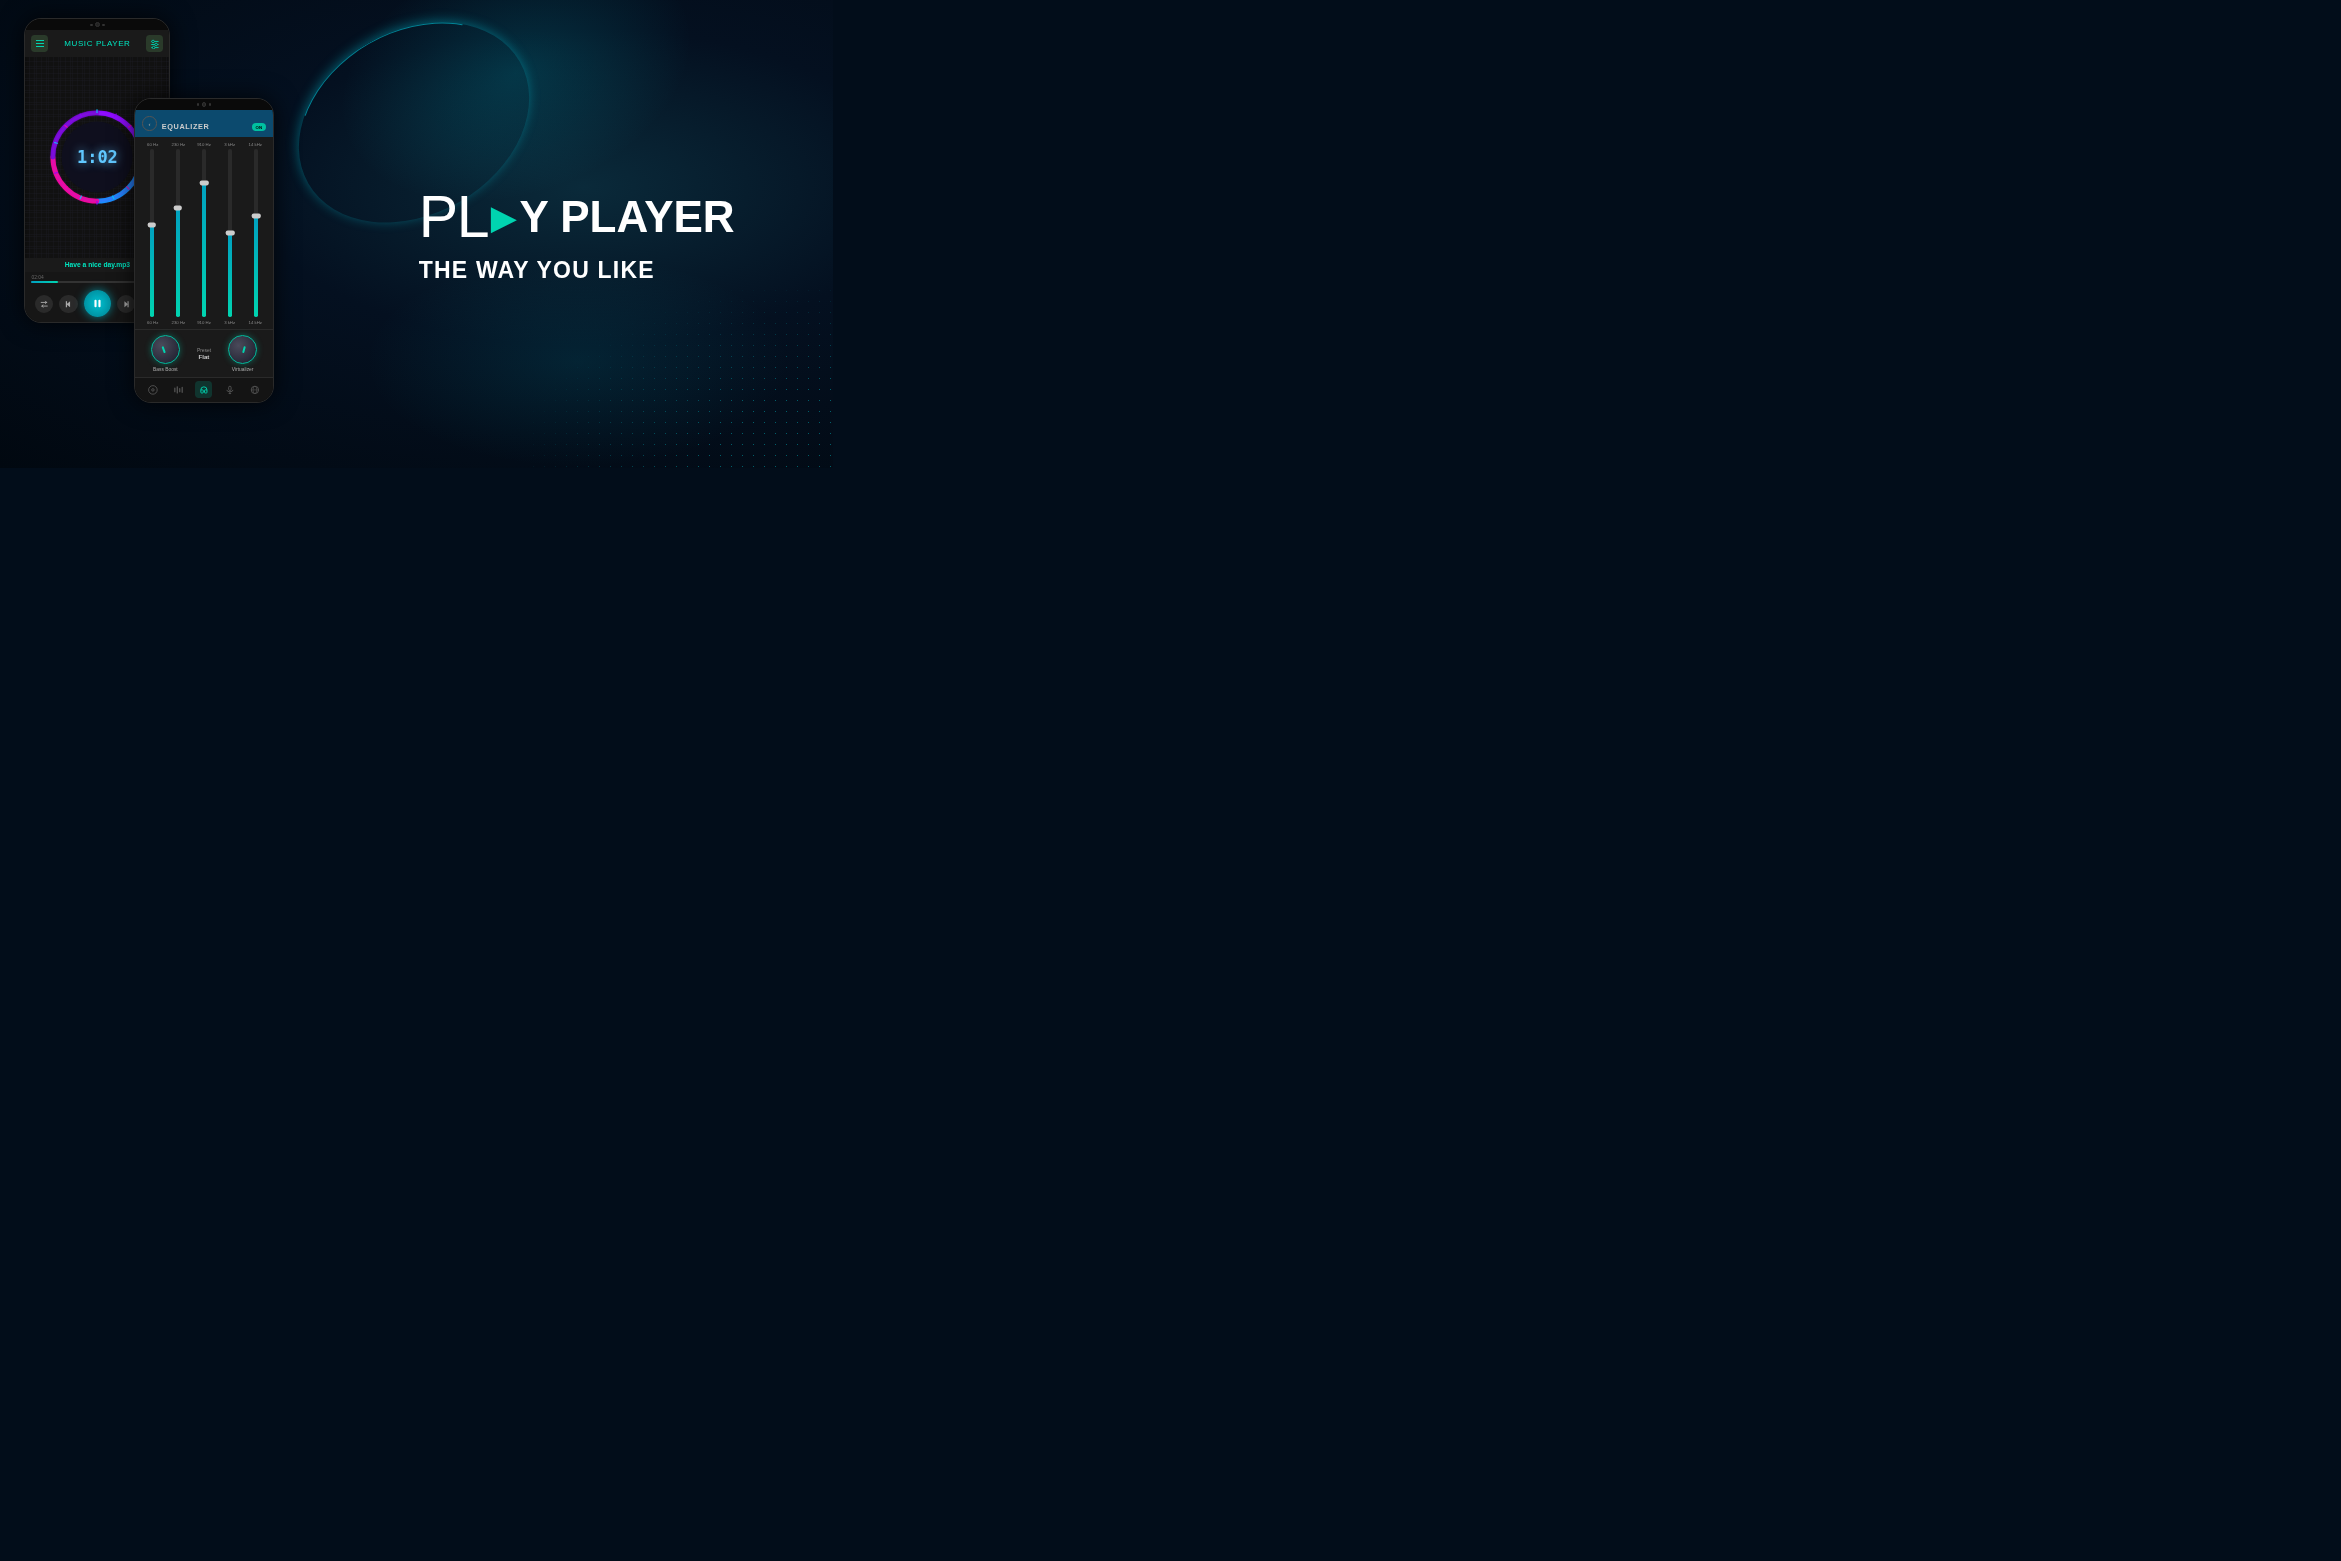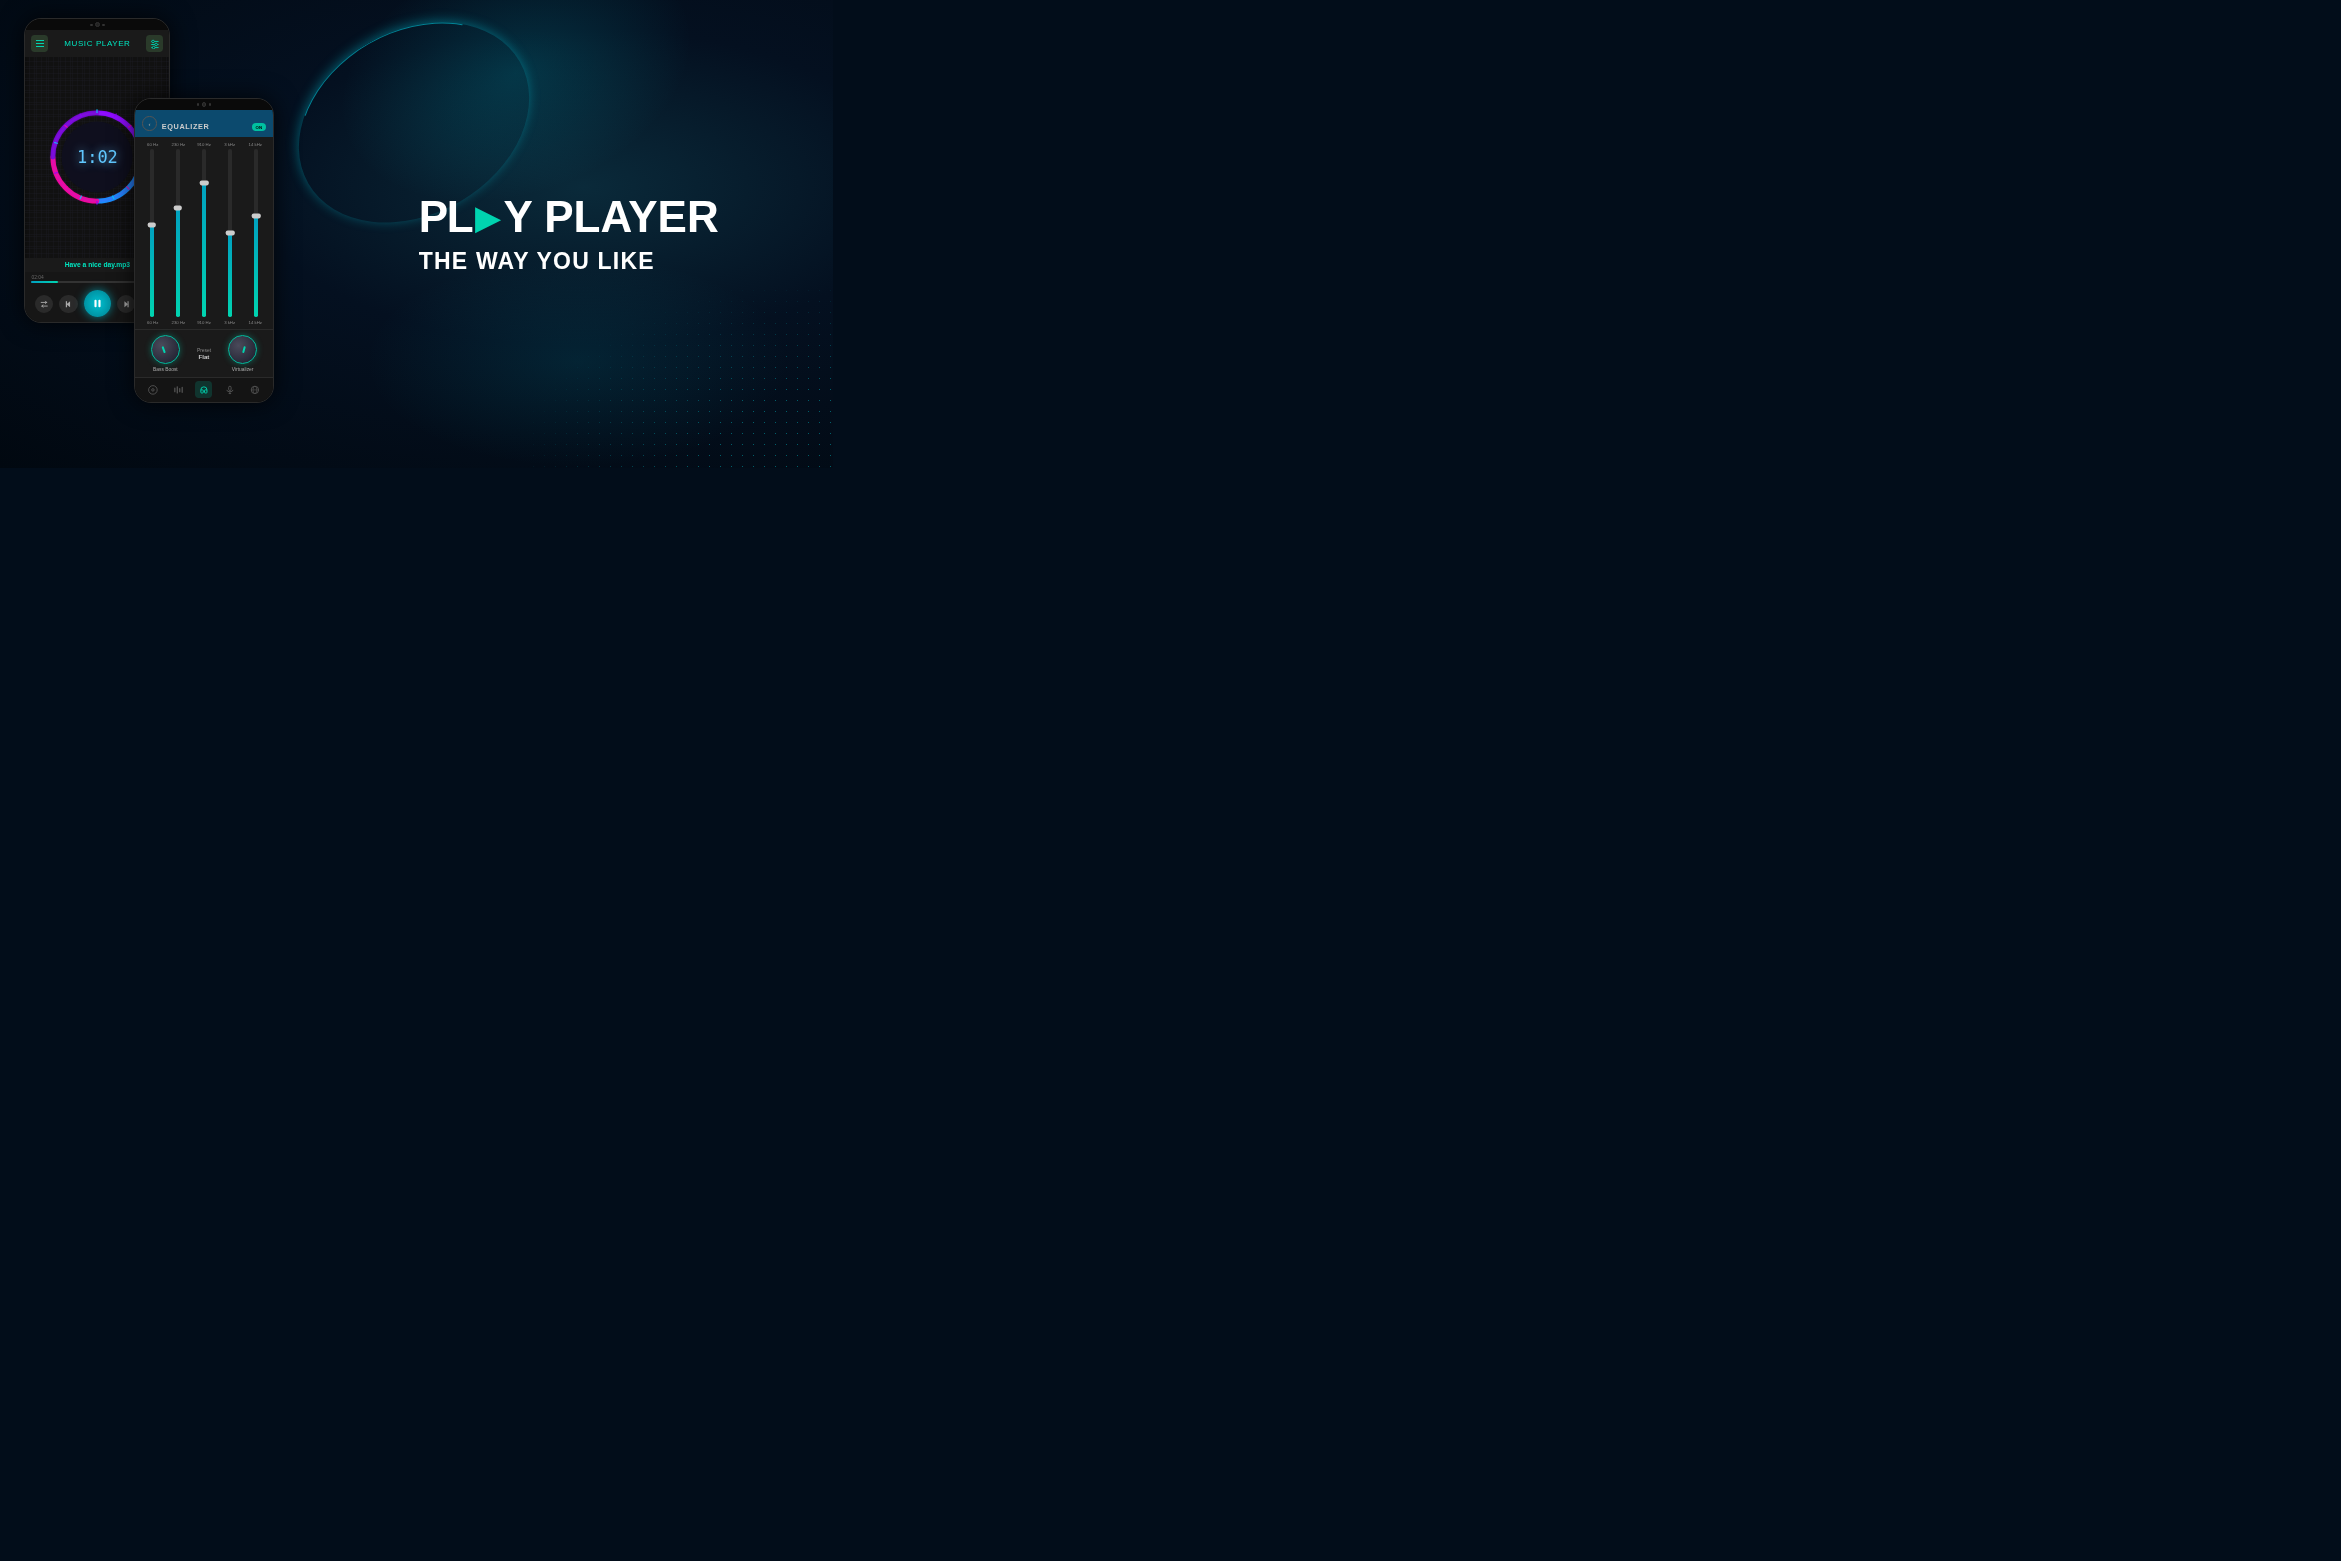--- a/index.html
+++ b/index.html
@@ -179,21 +179,21 @@
       inset: 0;
       display: flex;
       align-items: center;
       justify-content: center;
       flex-direction: column;
     }
 
     .time-text {
       color: #60c8ff;
       font-size: 17px;
-      font-weight: normal;
+      font-weight: bold;
       font-family: monospace;
       text-shadow: 0 0 9.1px rgba(96,200,255,0.8);
       text-align: center;
     }
 
     
     .song-info {
       background: #1a1a1a;
       padding: 3.7px 6.1px;
       text-align: center;
@@ -495,22 +495,22 @@
 
     .play-music-title {
       display: flex;
       align-items: center;
       gap: 0;
       margin-bottom: 6.1px;
     }
 
     .title-play {
       color: white;
-      font-size: 44px;
-      font-weight: 700;
+      font-size: 59px;
+      font-weight: 400;
       letter-spacing: -1.2px;
     }
 
     .title-arrow {
       color: #00d4b0;
       font-size: 34px;
       margin: 0 2.4px;
     }
 
     .title-y {

